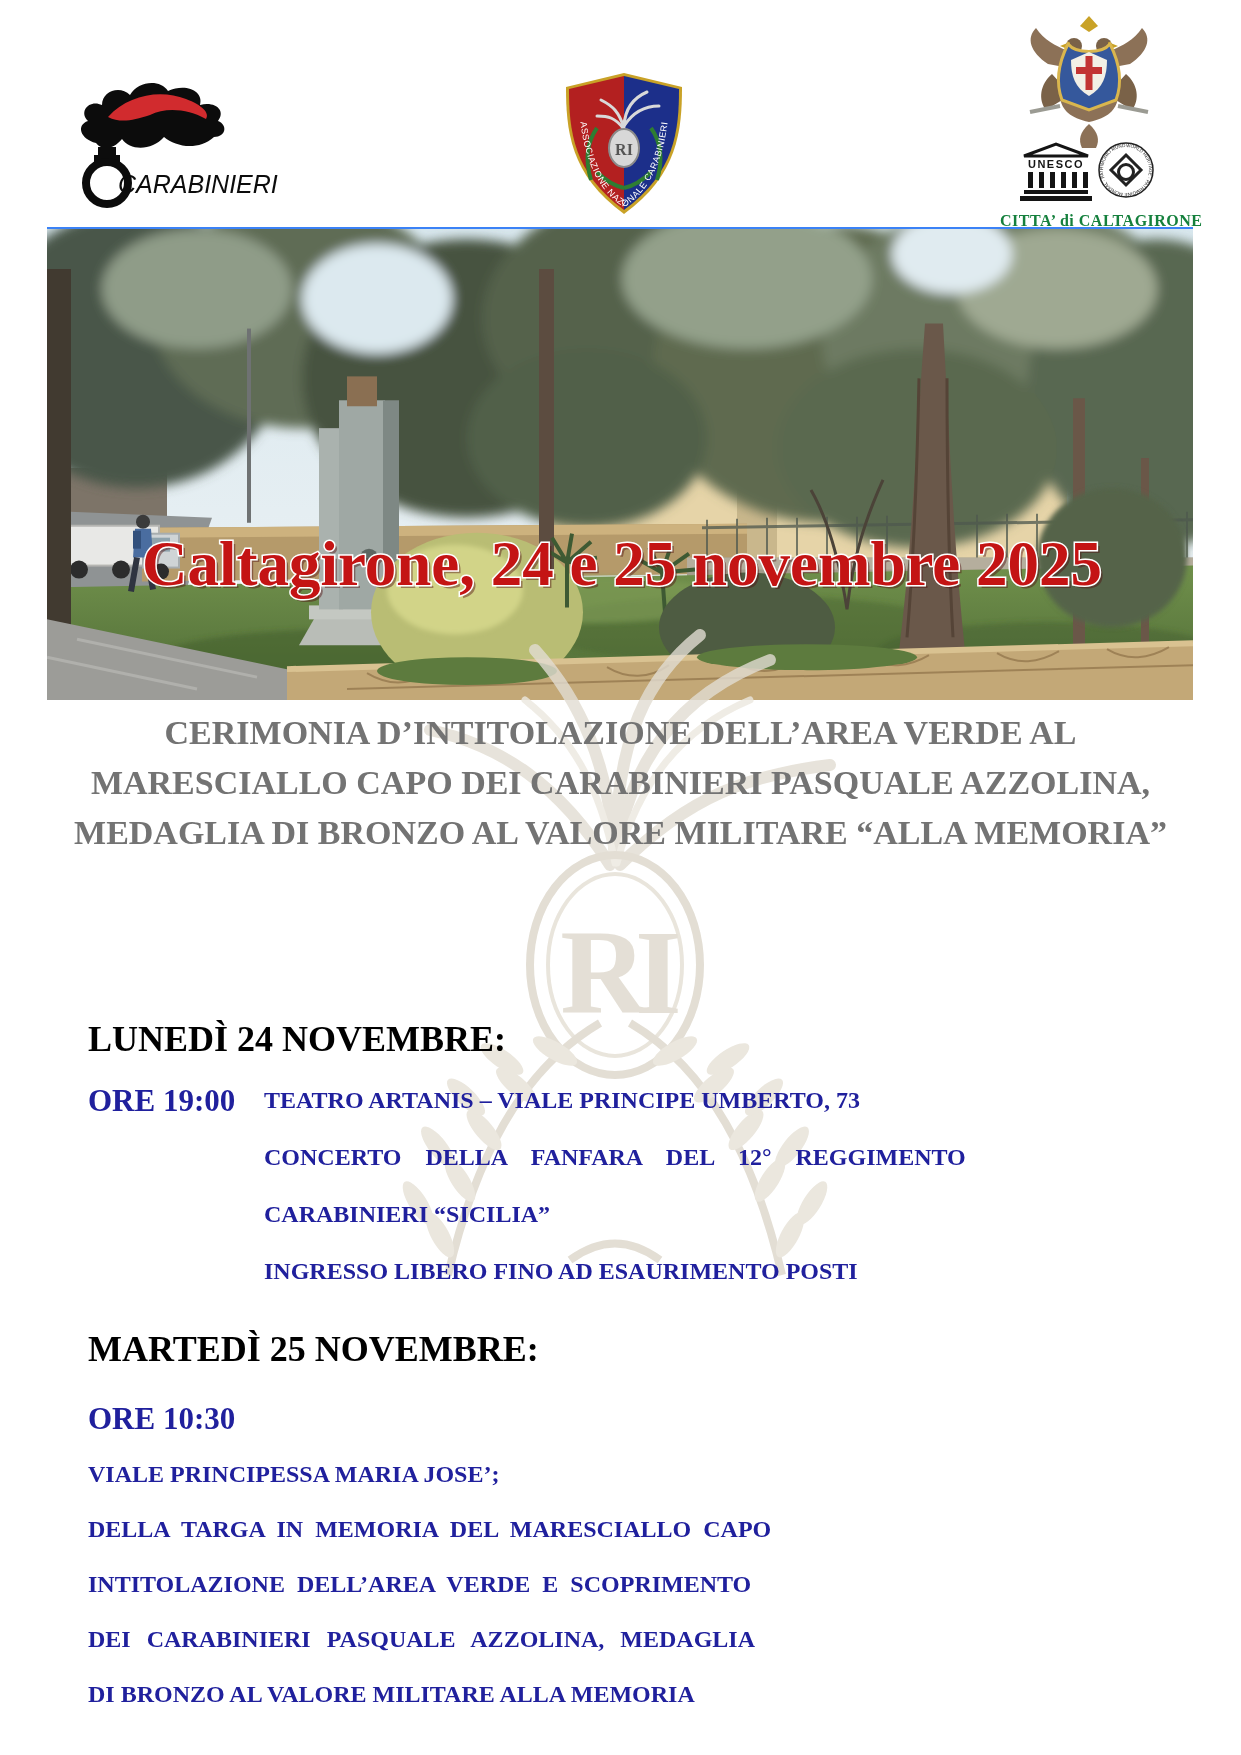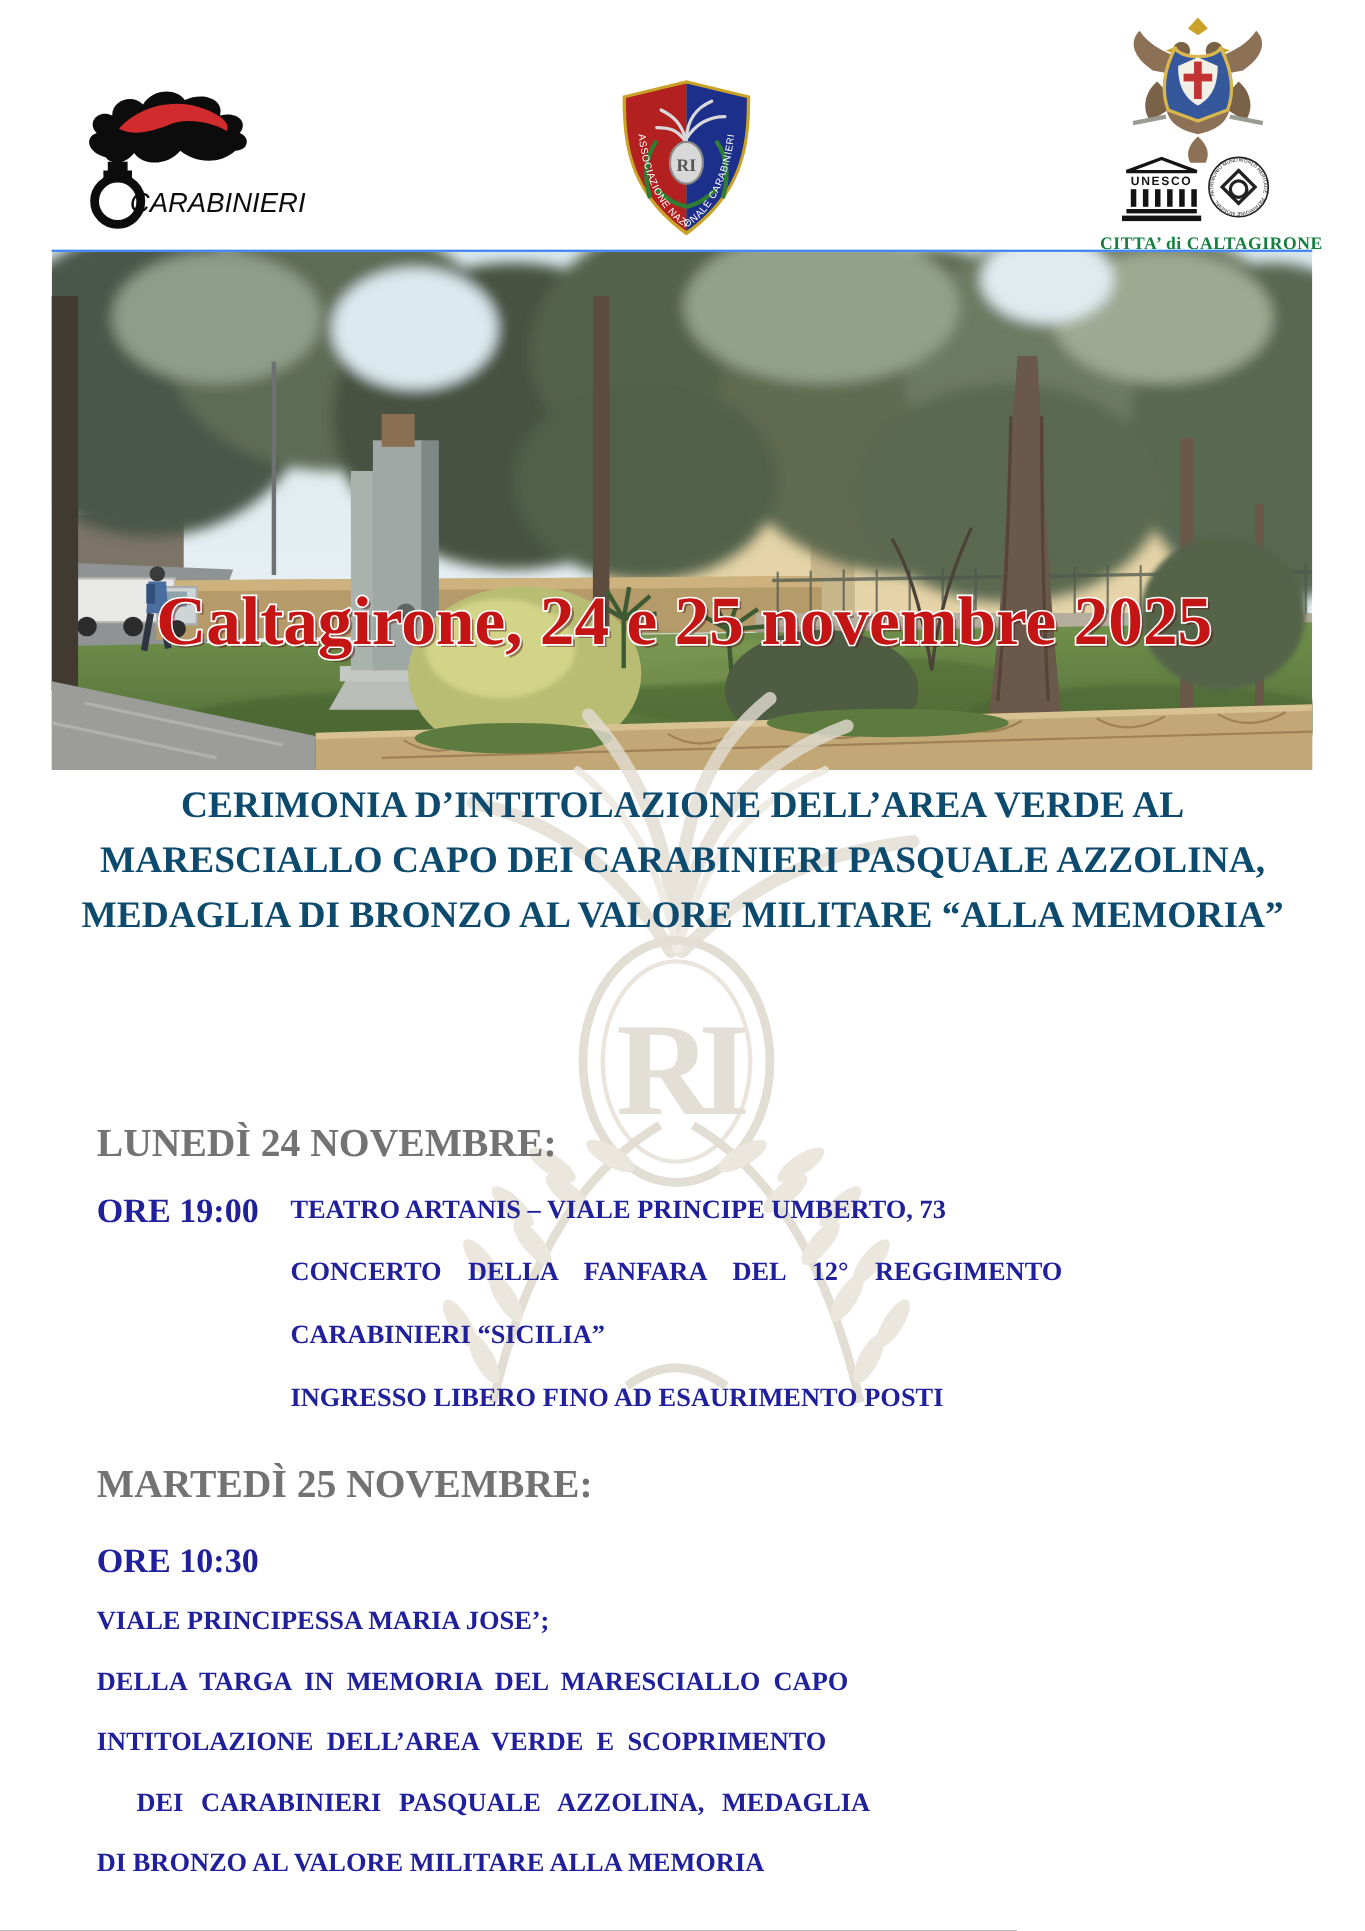--- a/index.html
+++ b/index.html
@@ -20,35 +20,35 @@
   .photo{
     position:absolute;left:47px;top:227px;width:1146px;height:473px;
     border-top:2px solid #3b82f6;box-sizing:border-box;overflow:hidden;
   }
   .photo svg{display:block;width:100%;height:100%;}
   
   .watermark{position:absolute;left:270px;top:615px;width:690px;height:715px;opacity:.8;}
   
   .title{
     position:absolute;left:60px;top:708px;width:1121px;text-align:center;
-    color:#0c4a6e;font-weight:bold;font-size:34px;line-height:50px;
+    color:#737373;font-weight:bold;font-size:34px;line-height:50px;
   }
   .title div{white-space:nowrap;}
   
   .day-heading{
-    position:absolute;left:88px;color:#737373;font-weight:bold;font-size:36px;
+    position:absolute;left:88px;color:#000000;font-weight:bold;font-size:36px;
     white-space:nowrap;
   }
   .sched-row{position:absolute;left:88px;width:1066px;display:flex;color:#20209d;font-weight:bold;}
   .sched-time{flex:none;width:176px;font-size:31px;line-height:57px;white-space:nowrap;}
   .sched-lines{flex:1;font-size:24px;}
   .day1 .sched-lines div{line-height:57px;white-space:nowrap;}
   .day2 .sched-lines div{line-height:55px;white-space:nowrap;}
   .sp-lg{word-spacing:18px;}
-  .sp-md{word-spacing:10px;margin-left:36px;}
+  .sp-md{word-spacing:10px;}
   .sp-sm{word-spacing:6px;}
 </style>
 </head>
 <body>
 
 <div class="page">
 
   <div class="logo-carabinieri">
     <svg viewBox="0 0 210 132">
       <path d="M28,66 C12,62 8,48 20,44 C10,34 22,22 34,28 C34,14 52,8 62,18 C70,4 92,2 100,14

